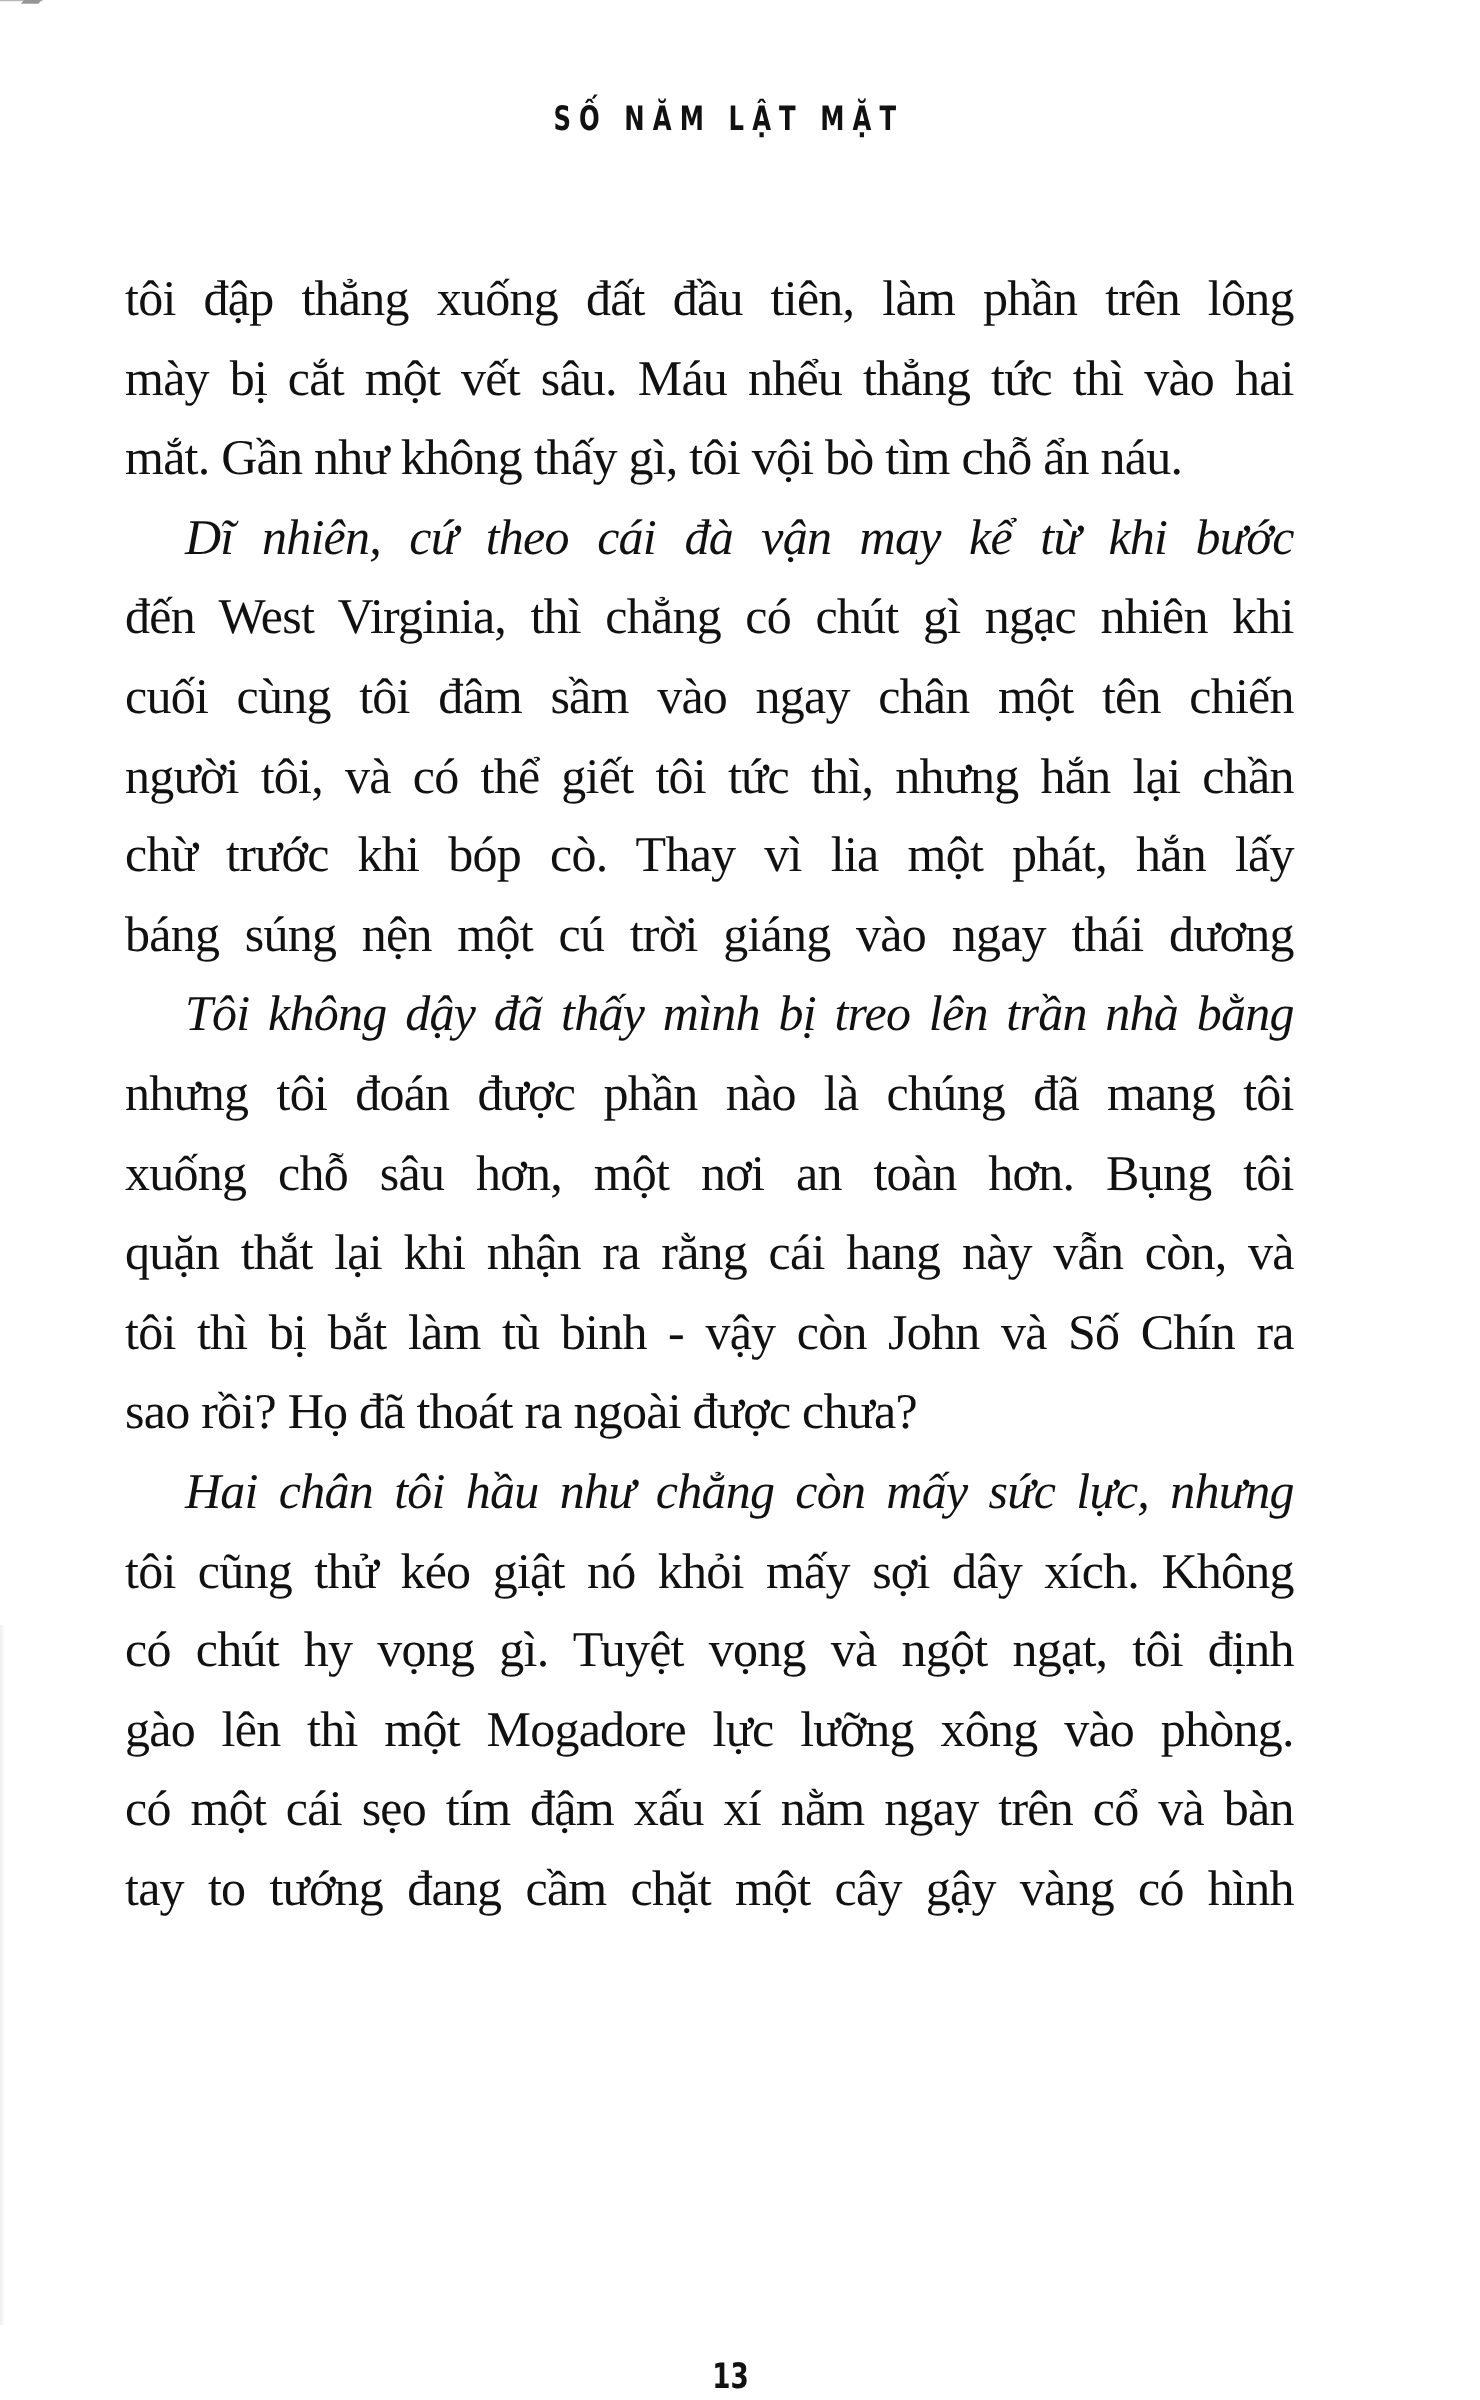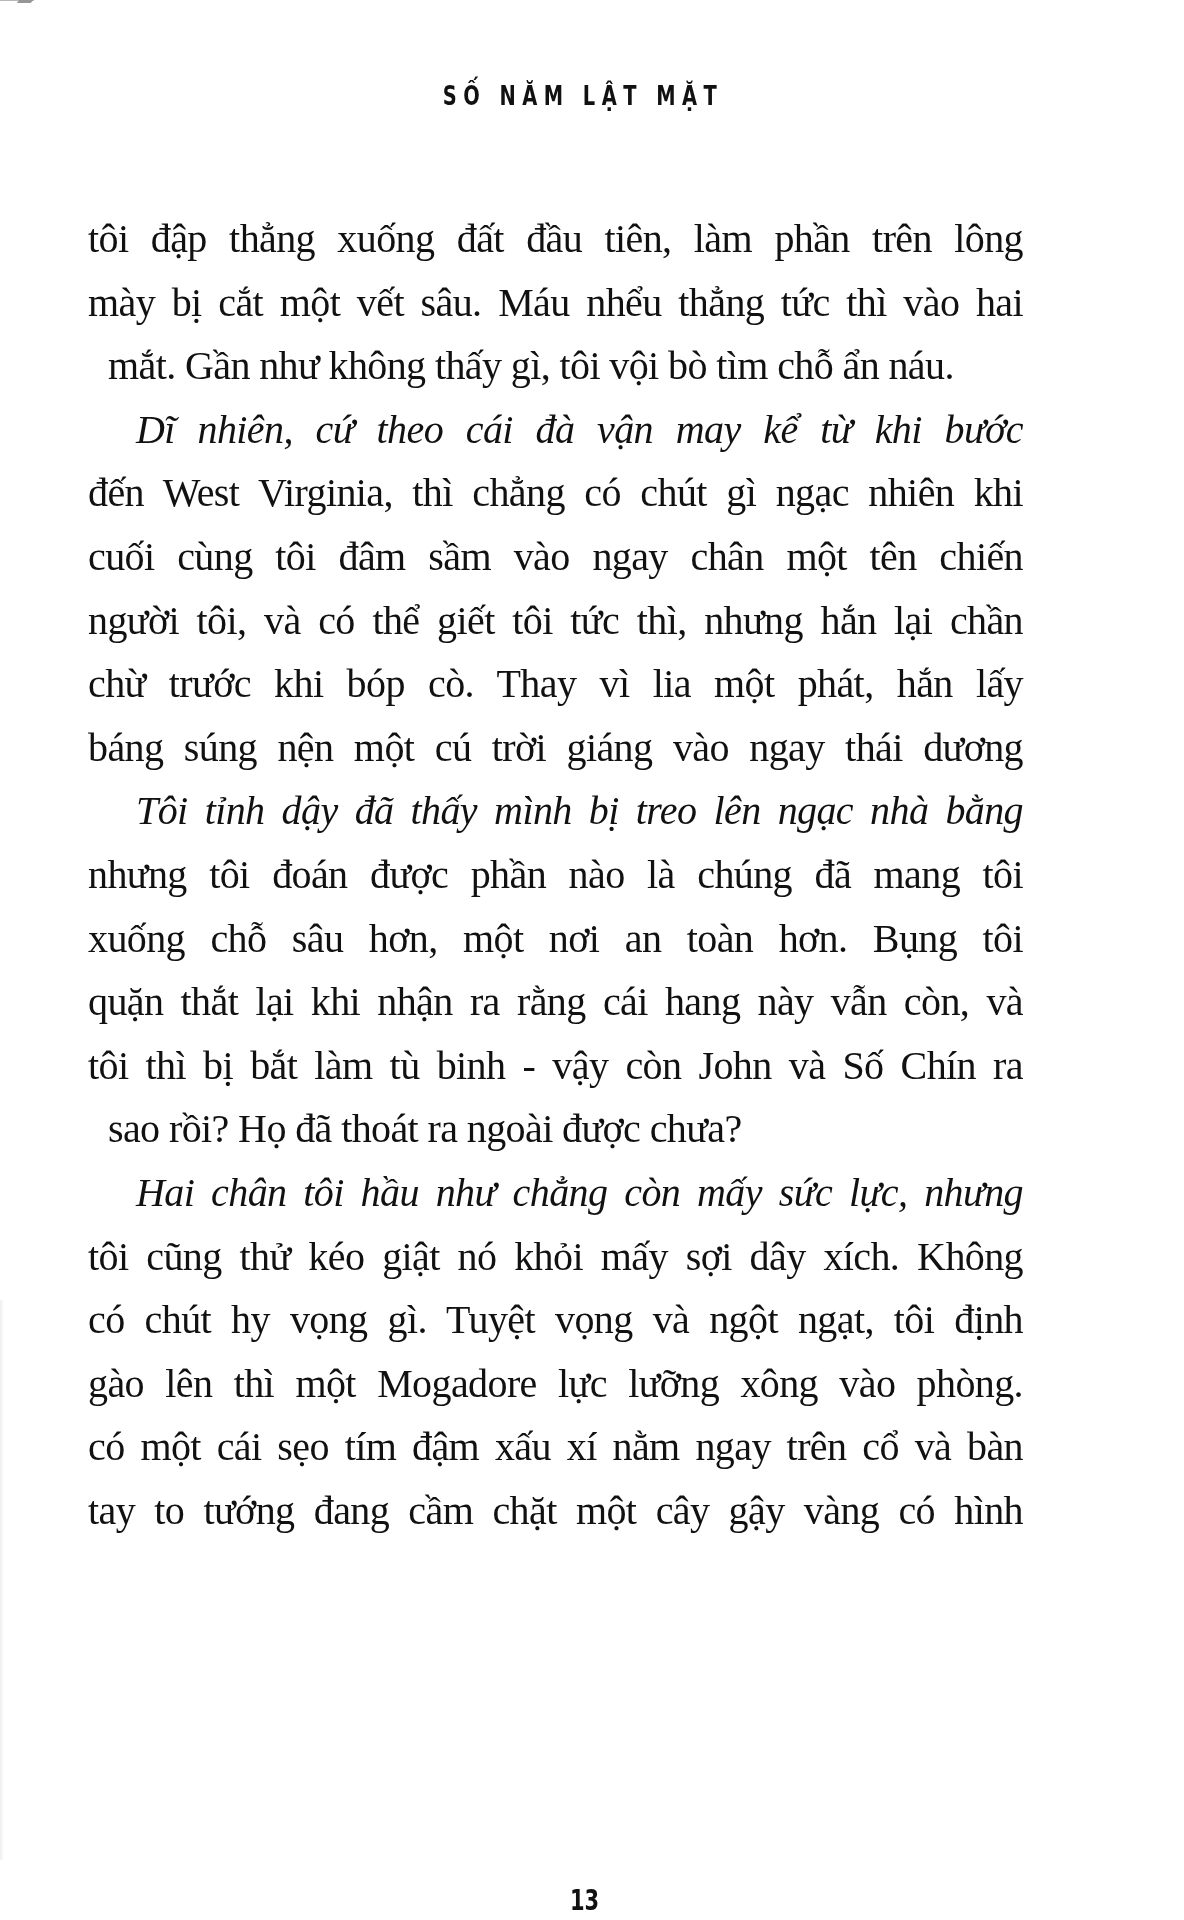--- a/index.html
+++ b/index.html
@@ -42,36 +42,35 @@
     text-align: center;
     font-family: "DejaVu Sans", sans-serif;
     font-weight: bold;
     font-size: 27px;
     letter-spacing: 9px;
     transform: scaleX(0.72);
     transform-origin: 560px 0;
   }
   .text-block {
     position: absolute;
-    left: 88px;
+    left: 100px;
     top: 207px;
     width: 935px;
   }
   .line {
     height: 63.6px;
     line-height: 63.6px;
     font-size: 40px;
     white-space: nowrap;
     text-align: justify;
     text-align-last: justify;
     letter-spacing: -0.6px;
   }
   .line.last {
     text-align-last: left;
-    margin-left: 20px;
   }
   .line.indent {
     padding-left: 48px;
     font-style: italic;
   }
   .page-number {
     position: absolute;
     top: 1884px;
     left: 0;
     width: 1184px;
@@ -110,21 +109,21 @@
   <div>
     <div class="line indent">Dĩ nhiên, cứ theo cái đà vận may kể từ khi bước</div>
     <div class="line">đến West Virginia, thì chẳng có chút gì ngạc nhiên khi</div>
     <div class="line">cuối cùng tôi đâm sầm vào ngay chân một tên chiến</div>
     <div class="line">người tôi, và có thể giết tôi tức thì, nhưng hắn lại chần</div>
     <div class="line">chừ trước khi bóp cò. Thay vì lia một phát, hắn lấy</div>
     <div class="line">báng súng nện một cú trời giáng vào ngay thái dương</div>
   </div>
 
   <div>
-    <div class="line indent">Tôi tỉnh dậy đã thấy mình bị treo lên ngạc nhà bằng</div>
+    <div class="line indent">Tôi không dậy đã thấy mình bị treo lên trần nhà bằng</div>
     <div class="line">nhưng tôi đoán được phần nào là chúng đã mang tôi</div>
     <div class="line">xuống chỗ sâu hơn, một nơi an toàn hơn. Bụng tôi</div>
     <div class="line">quặn thắt lại khi nhận ra rằng cái hang này vẫn còn, và</div>
     <div class="line">tôi thì bị bắt làm tù binh - vậy còn John và Số Chín ra</div>
     <div class="line last">sao rồi? Họ đã thoát ra ngoài được chưa?</div>
   </div>
 
   <div>
     <div class="line indent">Hai chân tôi hầu như chẳng còn mấy sức lực, nhưng</div>
     <div class="line">tôi cũng thử kéo giật nó khỏi mấy sợi dây xích. Không</div>

